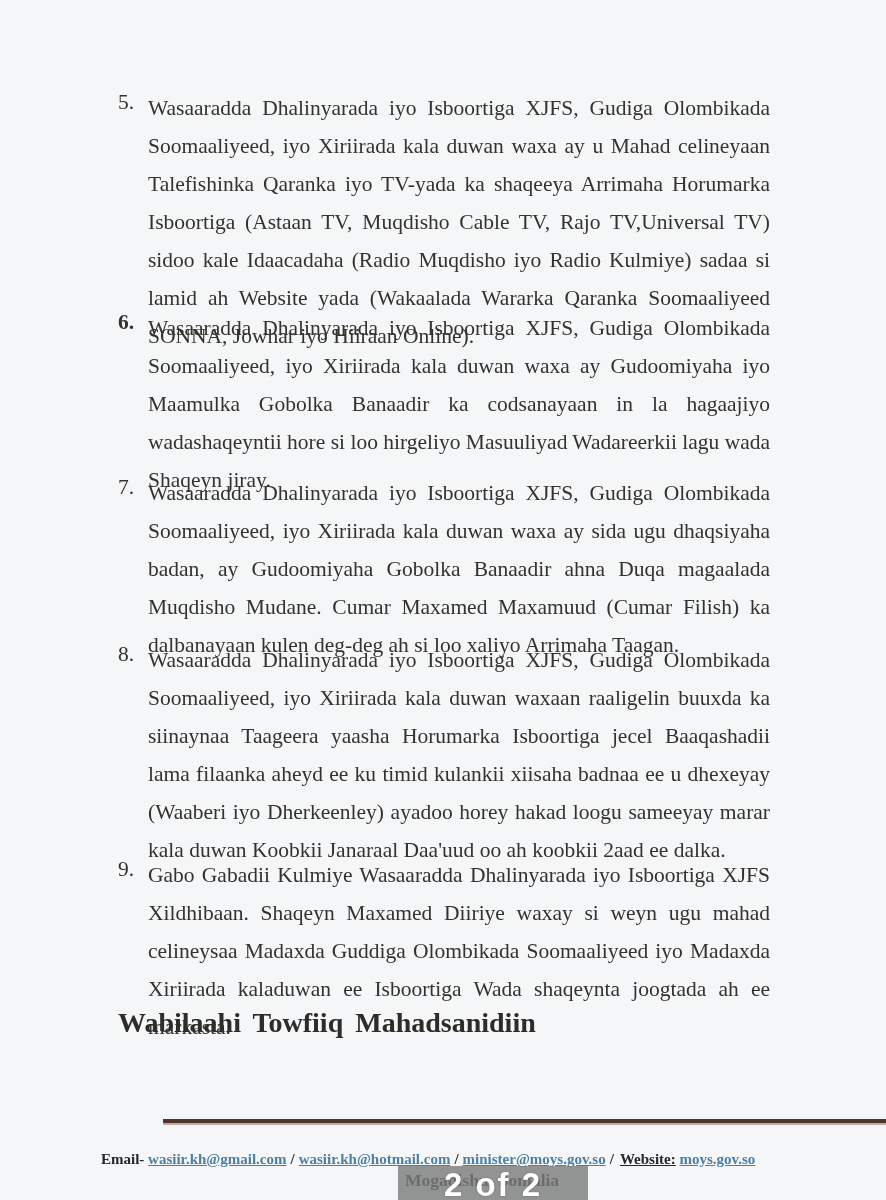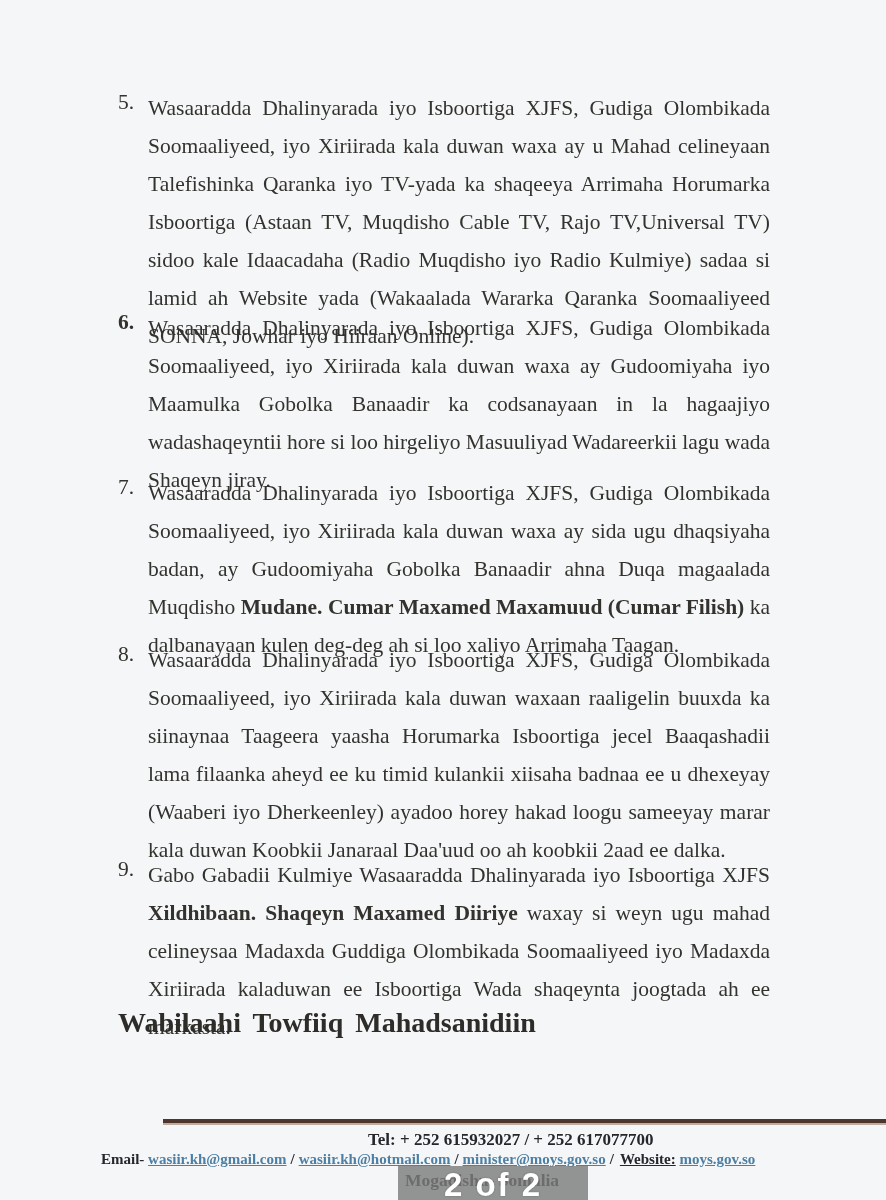--- a/index.html
+++ b/index.html
@@ -24,21 +24,21 @@
     font-size:21.5px;
     line-height:27.6px;
   }
   .num.num-bold { font-weight:bold; }
   .ptext {
     flex:1 1 auto;
     text-align:justify;
     font-size:21.5px;
     line-height:38px;
   }
-  .bold { font-weight:bold;margin-top:44px; }
+  .bold { font-weight:normal;margin-top:44px; }
   .closing {
     position:absolute;
     left:118px; top:1007px;
     width:640px;
     text-align:left;
     font-weight:bold;
     font-size:28px;
     word-spacing:5px;
     color:#2e2c28;
   }
@@ -125,21 +125,20 @@
 
   <div class="para" style="top:856px">
     <div class="num">9.</div>
     <div class="ptext"><span>Gabo Gabadii Kulmiye Wasaaradda Dhalinyarada iyo Isboortiga XJFS </span><span class="bold">Xildhibaan. Shaqeyn Maxamed Diiriye</span><span> waxay si weyn ugu mahad celineysaa Madaxda Guddiga Olombikada Soomaaliyeed iyo Madaxda Xiriirada kaladuwan ee Isboortiga Wada shaqeynta joogtada ah ee markasta.</span></div>
   </div>
 
   <div class="closing">Wabilaahi Towfiiq Mahadsanidiin</div>
 
   <div class="footer-rule"></div>
 
-  <div class="tel-line">Tel: + 252 615932027 / + 252 617077700</div>
 
   <div class="email-line"><span>Email-</span>
     <a class="flink">wasiir.kh@gmail.com</a><span class="sep">/</span><a class="flink">wasiir.kh@hotmail.com</a><span class="sep">/</span><a class="flink">minister@moys.gov.so</a><span class="sep">/</span><span class="weblabel">Website:</span>
     <a class="flink">moys.gov.so</a></div>
 
   <div class="loc-line">Mogadishu- Somalia</div>
 
   <div class="page-badge"><span>2 of 2</span></div>
 
 </div>

